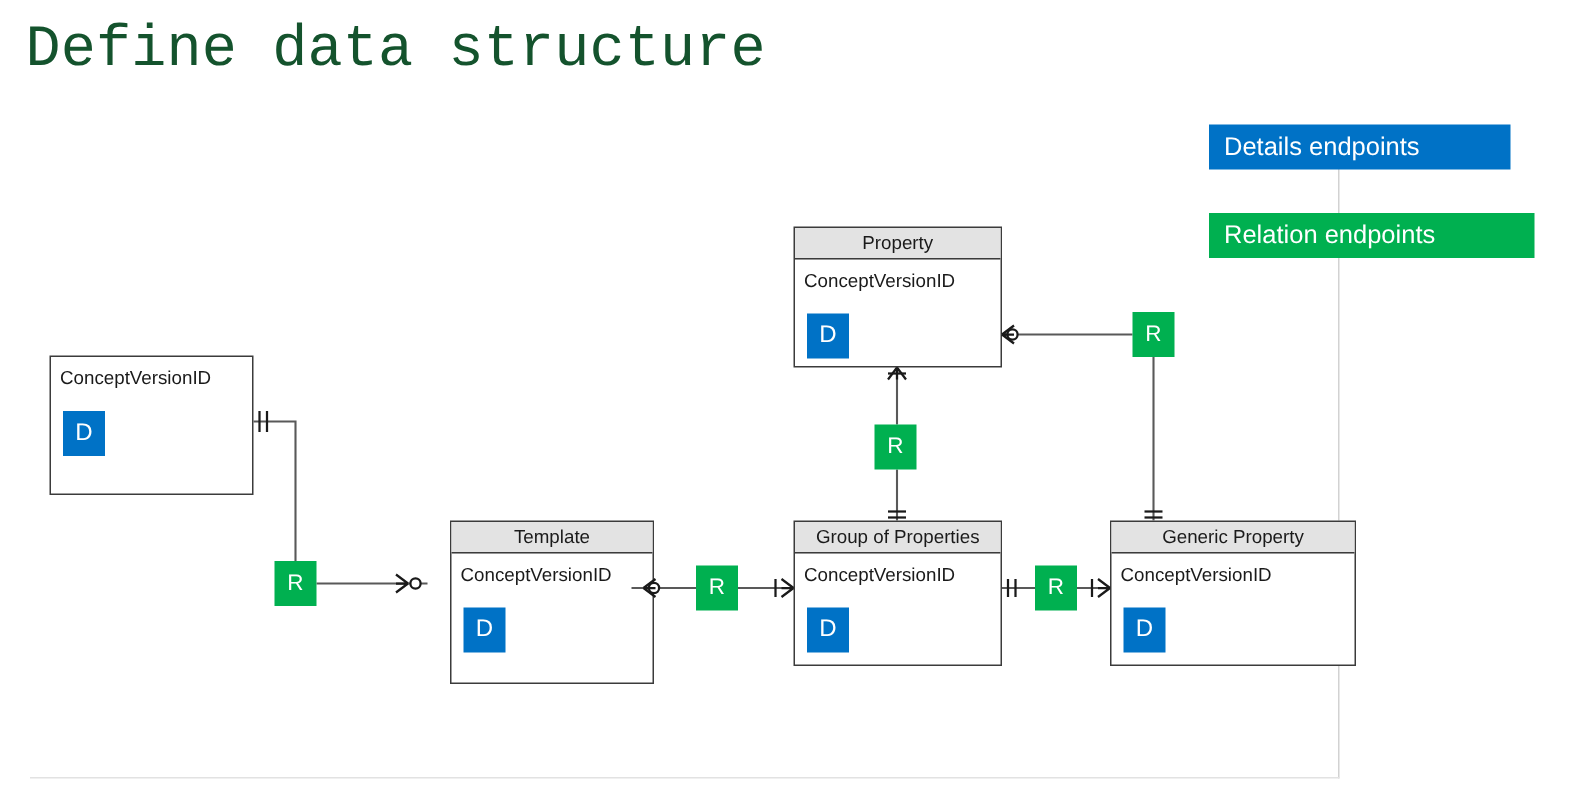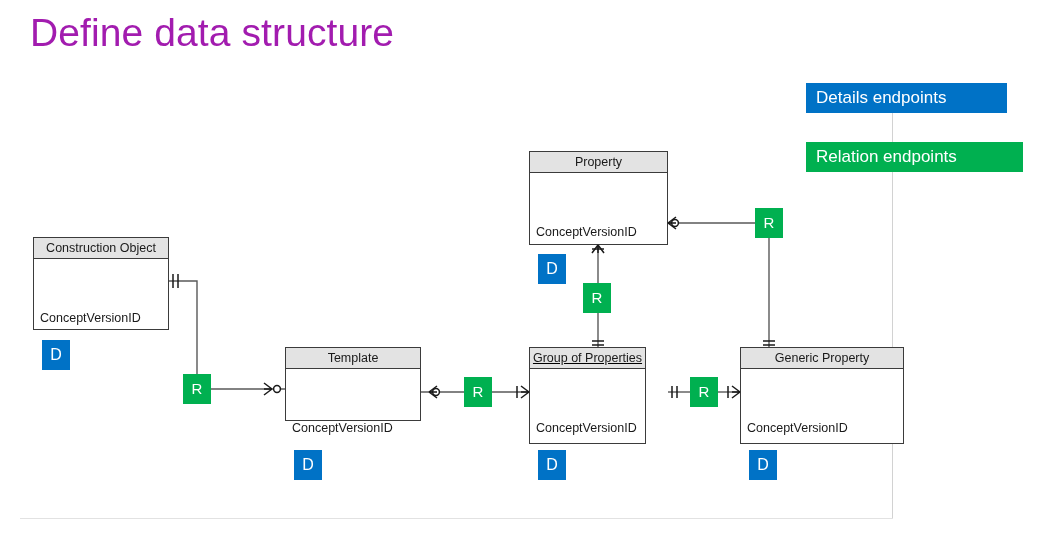--- a/index.html
+++ b/index.html
@@ -20,28 +20,29 @@
   #slide {
     position: absolute;
     left: 0; top: 0;
     width: 1059px;
     height: 536px;
   }
 
   
   .slide-title {
     position: absolute;
-    left: 30px;
+    left: 17px;
     top: 8px;
     font-size: 39px;
     line-height: 50px;
     font-weight: 400;
-    color: #a21caf;
+    color: #14532d;
     letter-spacing: 0.1px;
     white-space: nowrap;
+    font-family: Liberation Mono, monospace;
   }
 
   
   .frame-vline {
     position: absolute;
     left: 892px;
     top: 110px;
     width: 1px;
     height: 409px;
     background: #d2d2d2;
@@ -94,21 +95,20 @@
     font-size: 12.5px;
     line-height: 20px;
     text-align: center;
     color: #1a1a1a;
     white-space: nowrap;
     overflow: hidden;
   }
   .entity-body {
     position: relative;
     height: calc(100% - 21px);
-    margin-top: 45px;
   }
   .entity-attr {
     position: absolute;
     left: 6px;
     top: 7px;
     font-size: 12.5px;
     line-height: 15px;
     color: #1a1a1a;
     white-space: nowrap;
   }
@@ -121,22 +121,22 @@
     background: #0072c6;
     color: #ffffff;
     font-size: 16px;
     line-height: 30px;
     text-align: center;
   }
 
   
   #entity-construction-object { left: 33px;  top: 237px; width: 136px; height: 93px; }
   #entity-property            { left: 529px; top: 151px; width: 139px; height: 94px; }
-  #entity-template            { left: 285px; top: 347px; width: 136px; height: 74px; }
-  #entity-group-of-properties { left: 529px; top: 347px; width: 117px; height: 97px; text-decoration: underline; }
+  #entity-template            { left: 300px; top: 347px; width: 136px; height: 109px; }
+  #entity-group-of-properties { left: 529px; top: 347px; width: 139px; height: 97px; }
   #entity-generic-property    { left: 740px; top: 347px; width: 164px; height: 97px; }
 
   
   .relation-badge {
     position: absolute;
     width: 28px;
     height: 30px;
     background: #00b050;
     color: #ffffff;
     font-size: 15px;
@@ -224,21 +224,20 @@
   </svg>
 
   <div class="legend-badge legend-relation">
     <span>Relation endpoints</span>
   </div>
   <div class="legend-badge legend-details">
     <span>Details endpoints</span>
   </div>
 
   <div class="entity" id="entity-construction-object">
-    <div class="entity-header">Construction Object</div>
     <div class="entity-body">
       <div class="entity-attr">ConceptVersionID</div>
       <div class="detail-badge">D</div>
     </div>
   </div>
 
   <div class="entity" id="entity-property">
     <div class="entity-header">Property</div>
     <div class="entity-body">
       <div class="entity-attr">ConceptVersionID</div>

